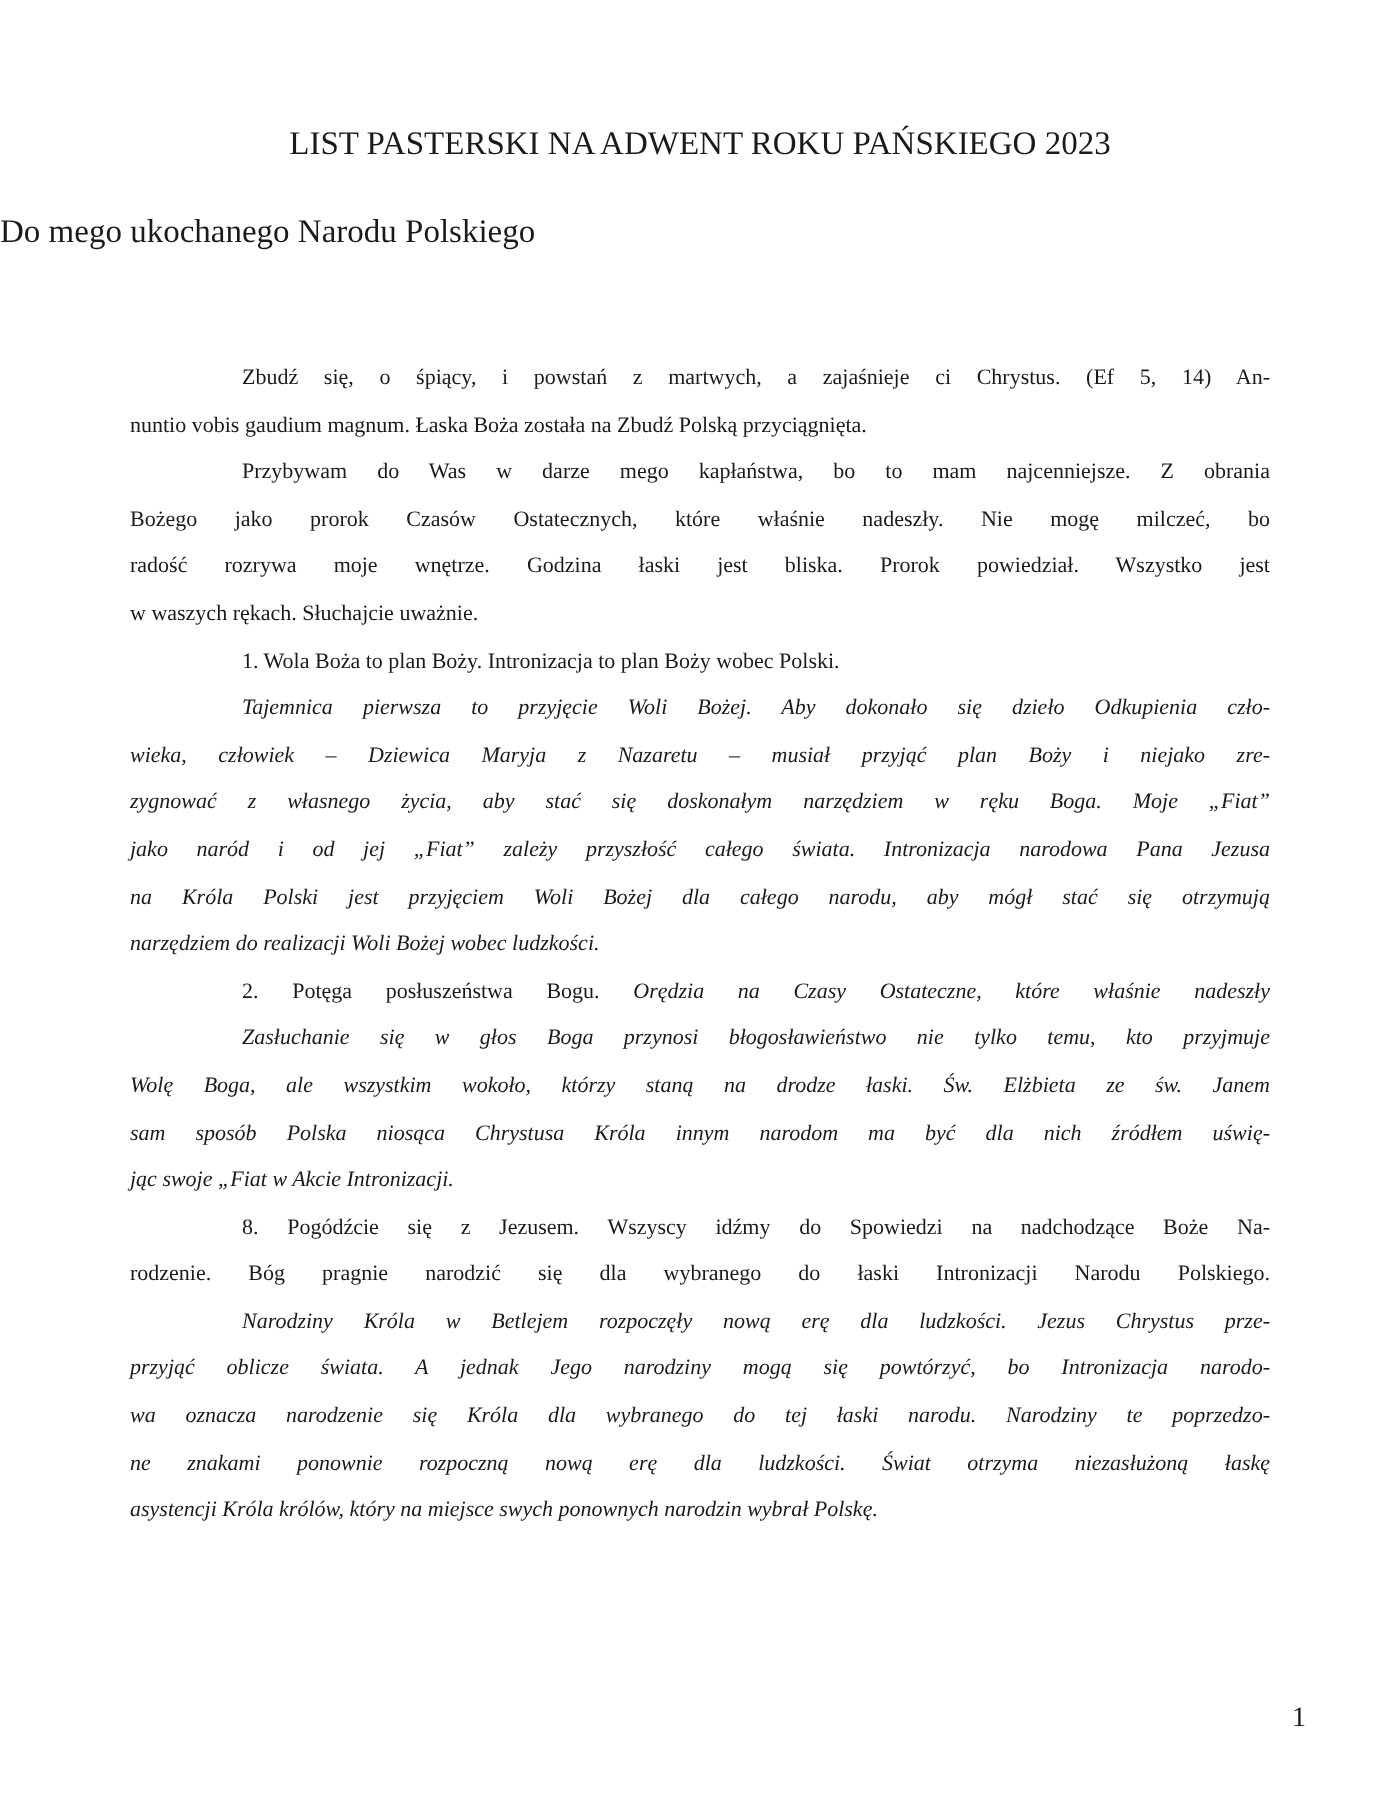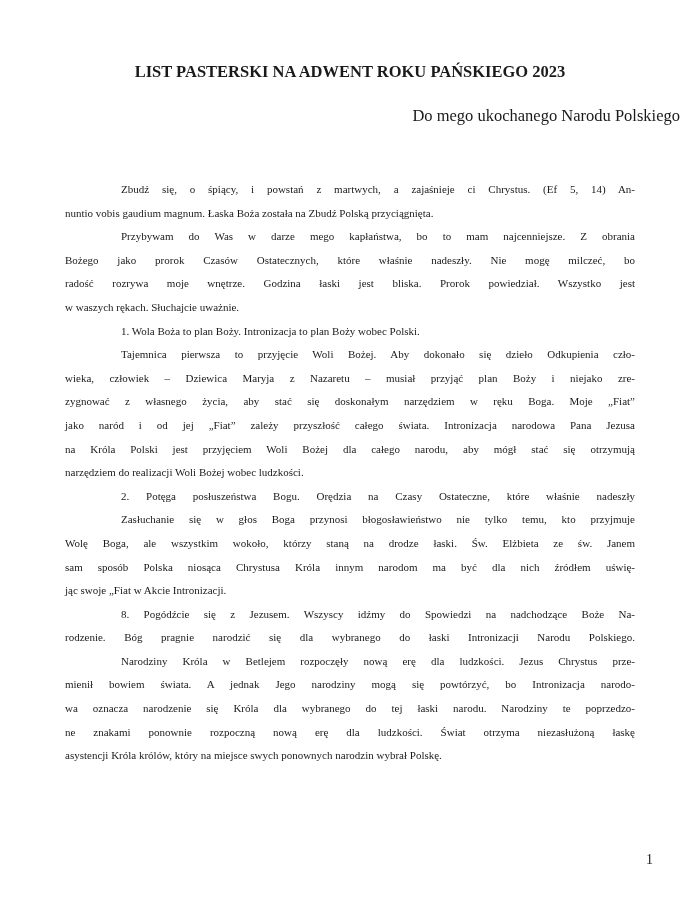--- a/index.html
+++ b/index.html
@@ -1,27 +1,27 @@
 <!DOCTYPE html>
 <html><head>
 <meta charset="utf-8">
 <style>
   html, body { margin: 0; padding: 0; background: #ffffff; }
   body { width: 700px; height: 906px; position: relative; overflow: hidden; color: #1a1a1a;
          font-family: "Liberation Serif", "DejaVu Serif", serif; }
   .page { position: absolute; left: 0; top: 0; width: 700px; height: 906px; }
   .title { position: absolute; top: 62px; left: 0; width: 700px; text-align: center;
-           font-weight: bold; font-size: 16.5px; letter-spacing: 0; }
-  .subtitle { position: absolute; top: 106px; left: 0; width: 680px; text-align: right; font-size: 16.5px; }
+           font-weight: normal; font-size: 16.5px; letter-spacing: 0; }
+  .subtitle { position: absolute; top: 106px; left: 0; width: 680px; text-align: left; font-size: 16.5px; }
   .body { position: absolute; top: 178px; left: 65px; width: 570px; font-size: 11px; }
   .line { height: 23.6px; line-height: 23.6px; white-space: nowrap; text-align: justify;
           text-align-last: justify; overflow: visible; }
   .line.last { text-align-last: left; }
   .line.indent { padding-left: 56px; }
-  .it { }
+  .it { font-style: italic; }
   .pagenum { position: absolute; top: 852px; left: 646px; font-size: 14px; }
 </style>
 </head>
 <body>
 
 <div class="page">
   <div class="title">LIST PASTERSKI NA ADWENT ROKU PAŃSKIEGO 2023</div>
   <div class="subtitle">Do mego ukochanego Narodu Polskiego</div>
 
   <div class="body">
@@ -44,20 +44,20 @@
 
     <div class="line indent"><span>2. Potęga posłuszeństwa Bogu. </span><span class="it">Orędzia na Czasy Ostateczne, które właśnie nadeszły</span></div>
     <div class="line indent it">Zasłuchanie się w głos Boga przynosi błogosławieństwo nie tylko temu, kto przyjmuje</div>
     <div class="line it">Wolę Boga, ale wszystkim wokoło, którzy staną na drodze łaski. Św. Elżbieta ze św. Janem</div>
     <div class="line it">sam sposób Polska niosąca Chrystusa Króla innym narodom ma być dla nich źródłem uświę-</div>
     <div class="line it last">jąc swoje „Fiat w Akcie Intronizacji.</div>
 
     <div class="line indent">8. Pogódźcie się z Jezusem. Wszyscy idźmy do Spowiedzi na nadchodzące Boże Na-</div>
     <div class="line">rodzenie. Bóg pragnie narodzić się dla wybranego do łaski Intronizacji Narodu Polskiego.</div>
     <div class="line indent it">Narodziny Króla w Betlejem rozpoczęły nową erę dla ludzkości. Jezus Chrystus prze-</div>
-    <div class="line it">mienił bowiem świata. A jednak Jego narodziny mogą się powtórzyć, bo Intronizacja narodo-</div>
+    <div class="line it">przyjąć oblicze świata. A jednak Jego narodziny mogą się powtórzyć, bo Intronizacja narodo-</div>
     <div class="line it">wa oznacza narodzenie się Króla dla wybranego do tej łaski narodu. Narodziny te poprzedzo-</div>
     <div class="line it">ne znakami ponownie rozpoczną nową erę dla ludzkości. Świat otrzyma niezasłużoną łaskę</div>
     <div class="line it last">asystencji Króla królów, który na miejsce swych ponownych narodzin wybrał Polskę.</div>
   </div>
 
   <div class="pagenum">1</div>
 </div>
 
 </body></html>

